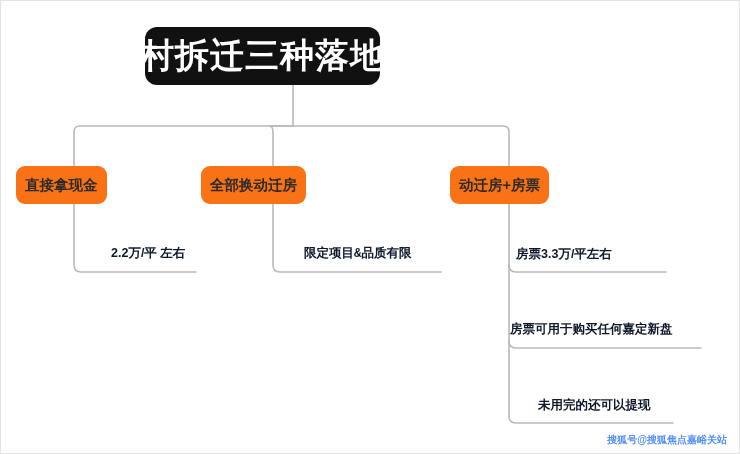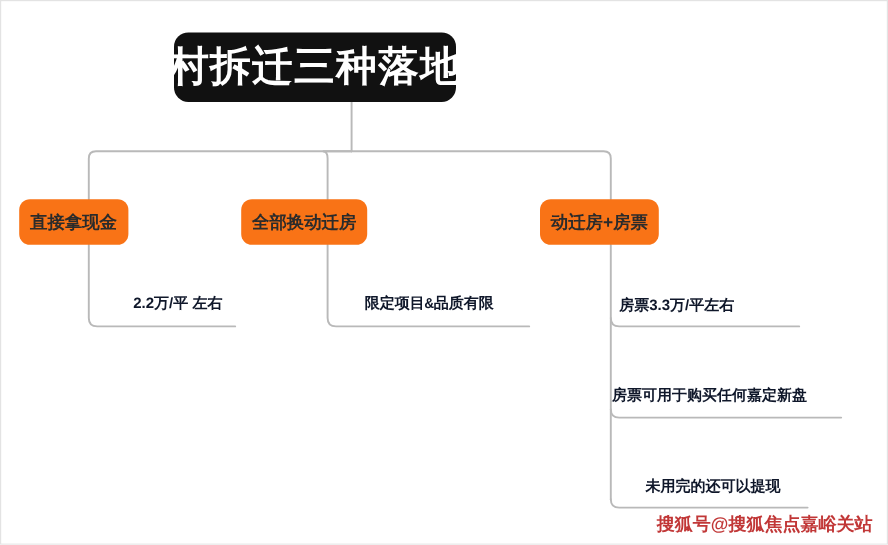--- a/index.html
+++ b/index.html
@@ -70,22 +70,22 @@
   .leaf-1 { left: 110px; top: 244px; }
   .leaf-2 { left: 303px; top: 244px; font-family: Liberation Mono, monospace; }
   .leaf-3 { left: 515px; top: 245px; }
   .leaf-4 { left: 509px; top: 320px; }
   .leaf-5 { left: 537px; top: 396px; }
 
   .watermark {
     position: absolute;
     right: 12px;
     bottom: 6px;
-    font-size: 15px;
-    color: #b91c1c;
+    font-size: 10px;
+    color: #3b82f6;
     font-weight: 600;
     opacity: 0.88;
     white-space: nowrap;
   }
 </style>
 </head>
 <body>
 
 <div id="canvas">
 

